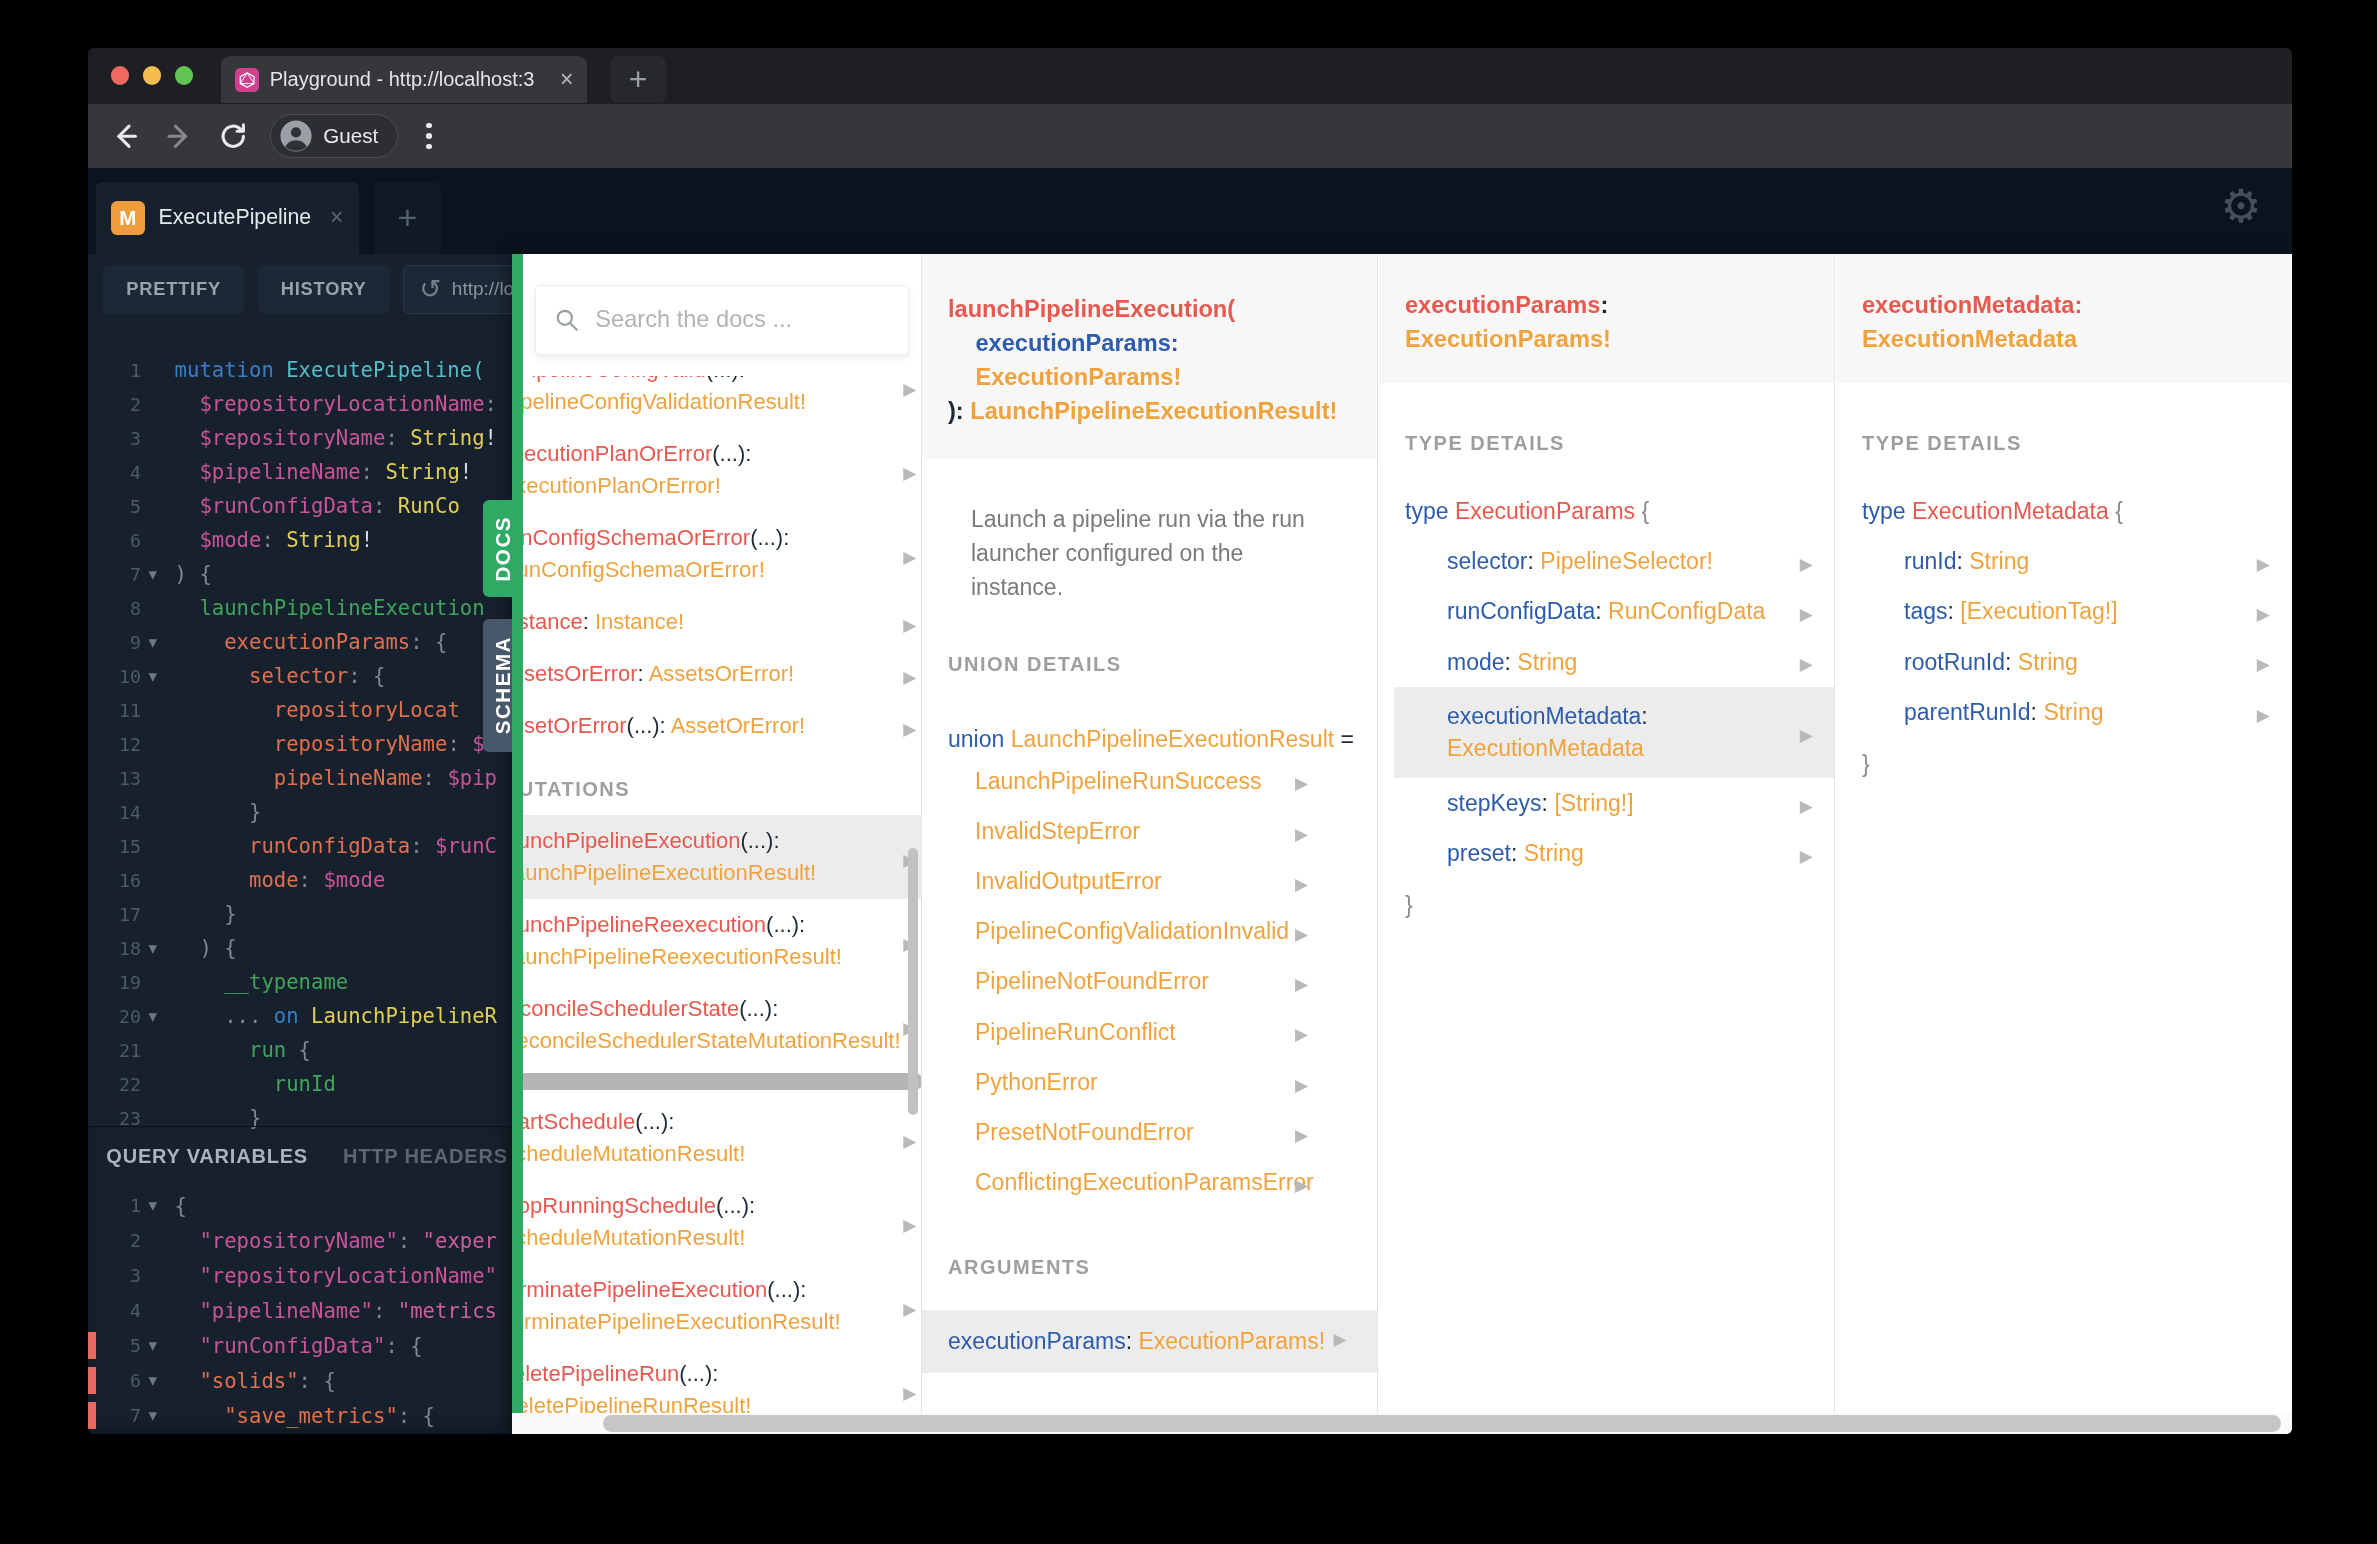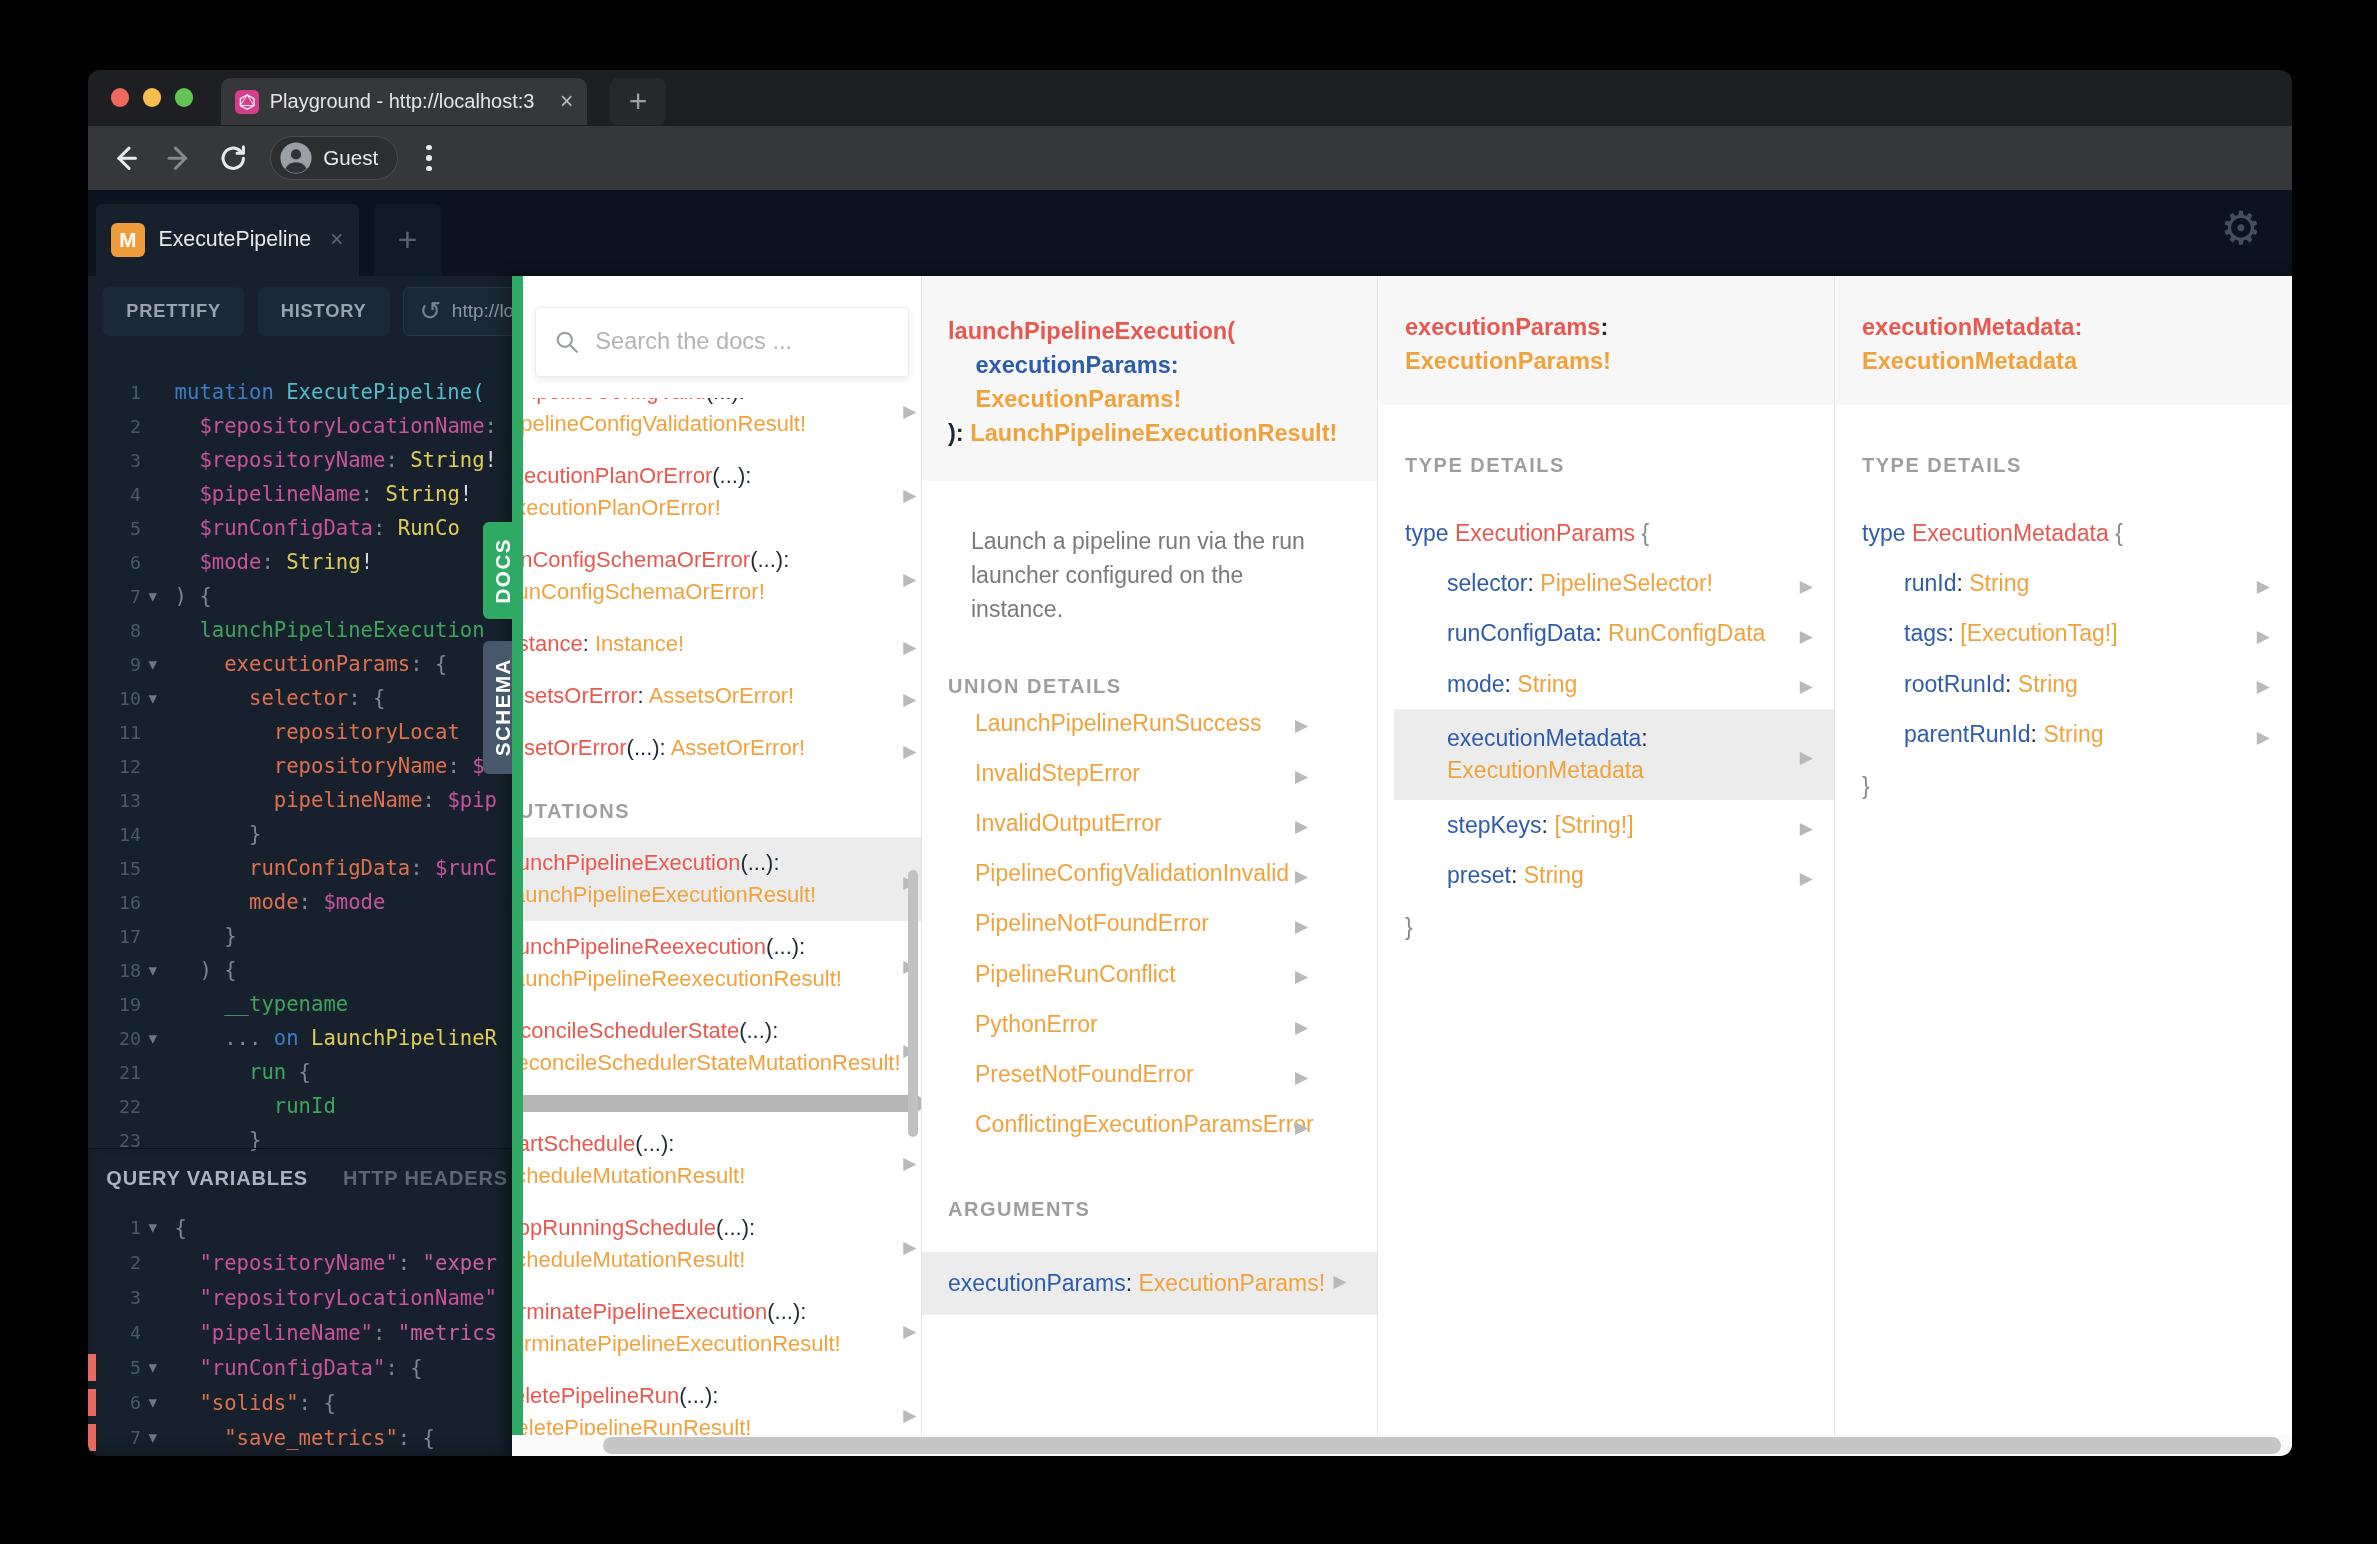--- a/index.html
+++ b/index.html
@@ -1,17 +1,17 @@
 <!DOCTYPE html>
 <html style="font-size:12.2px"><head>
 <meta charset="utf-8">
 <style>
   html,body{margin:0;padding:0;background:#000;}
   .stage{position:relative;width:2377px;height:1544px;background:#000;overflow:hidden;font-family:"Liberation Sans",sans-serif;}
-  .window{position:absolute;left:88px;top:70px;width:2204px;height:1386px;border-radius:12px;overflow:hidden;background:#0b131e;box-shadow:0 30.5px 91px rgba(0,0,0,.9);}
+  .window{position:absolute;left:88px;top:48px;width:2204px;height:1386px;border-radius:6px;overflow:hidden;background:#0b131e;box-shadow:0 30.5px 91px rgba(0,0,0,.9);}
 
   
   .chrome-tabs{position:relative;height:56px;background:#1d1f22;}
   .lights{position:absolute;left:23px;top:18.3px;display:flex;gap:13.7px;}
   .light{width:18.3px;height:18.3px;border-radius:50%;}
   .b-tab{position:absolute;left:133px;top:8.4px;width:366px;height:47px;background:#35373b;border-radius:9.1px 9.1px 0 0;display:flex;align-items:center;padding:0 13.7px;box-sizing:border-box;gap:10.7px;}
   .b-tab .fav{width:24.4px;height:24.4px;border-radius:5.3px;background:#d33e8d;display:flex;align-items:center;justify-content:center;flex:none;}
   .b-title{color:#e3e5e8;font-size:20px;white-space:nowrap;overflow:hidden;flex:1;}
   .b-close{color:#b7babe;font-size:23px;flex:none;cursor:default;}
   .b-newtab{position:absolute;left:522px;top:8.4px;width:56px;height:47px;background:#26282c;border-radius:7.6px;color:#9aa0a6;font-size:32px;display:flex;align-items:center;justify-content:center;}
@@ -449,20 +449,23 @@
             <div class="ind"><span class="cblue">executionParams:</span></div>
             <div class="ind"><span class="corange">ExecutionParams!</span></div>
             <div><span class="cdark">): </span><span class="corange">LaunchPipelineExecutionResult!</span></div>
           </div>
           <div class="c2-desc" id="c2-desc">
               <div>Launch a pipeline run via the run</div>
               <div>launcher configured on the</div>
               <div>instance.</div>
             </div>
           <div class="sec-header">UNION DETAILS</div>
+          <div class="c2-union code-line30">
+            <span class="cblue">union </span><span class="corange">LaunchPipelineExecutionResult</span><span class="cdark"> =</span>
+          </div>
           <div id="c2-members">
               <div class="member-row"><span class="corange">LaunchPipelineRunSuccess</span><span class="d-arrow">▶</span></div>
               <div class="member-row"><span class="corange">InvalidStepError</span><span class="d-arrow">▶</span></div>
               <div class="member-row"><span class="corange">InvalidOutputError</span><span class="d-arrow">▶</span></div>
               <div class="member-row"><span class="corange">PipelineConfigValidationInvalid</span><span class="d-arrow">▶</span></div>
               <div class="member-row"><span class="corange">PipelineNotFoundError</span><span class="d-arrow">▶</span></div>
               <div class="member-row"><span class="corange">PipelineRunConflict</span><span class="d-arrow">▶</span></div>
               <div class="member-row"><span class="corange">PythonError</span><span class="d-arrow">▶</span></div>
               <div class="member-row"><span class="corange">PresetNotFoundError</span><span class="d-arrow">▶</span></div>
               <div class="member-row"><span class="corange">ConflictingExecutionParamsError</span><span class="d-arrow">▶</span></div>

